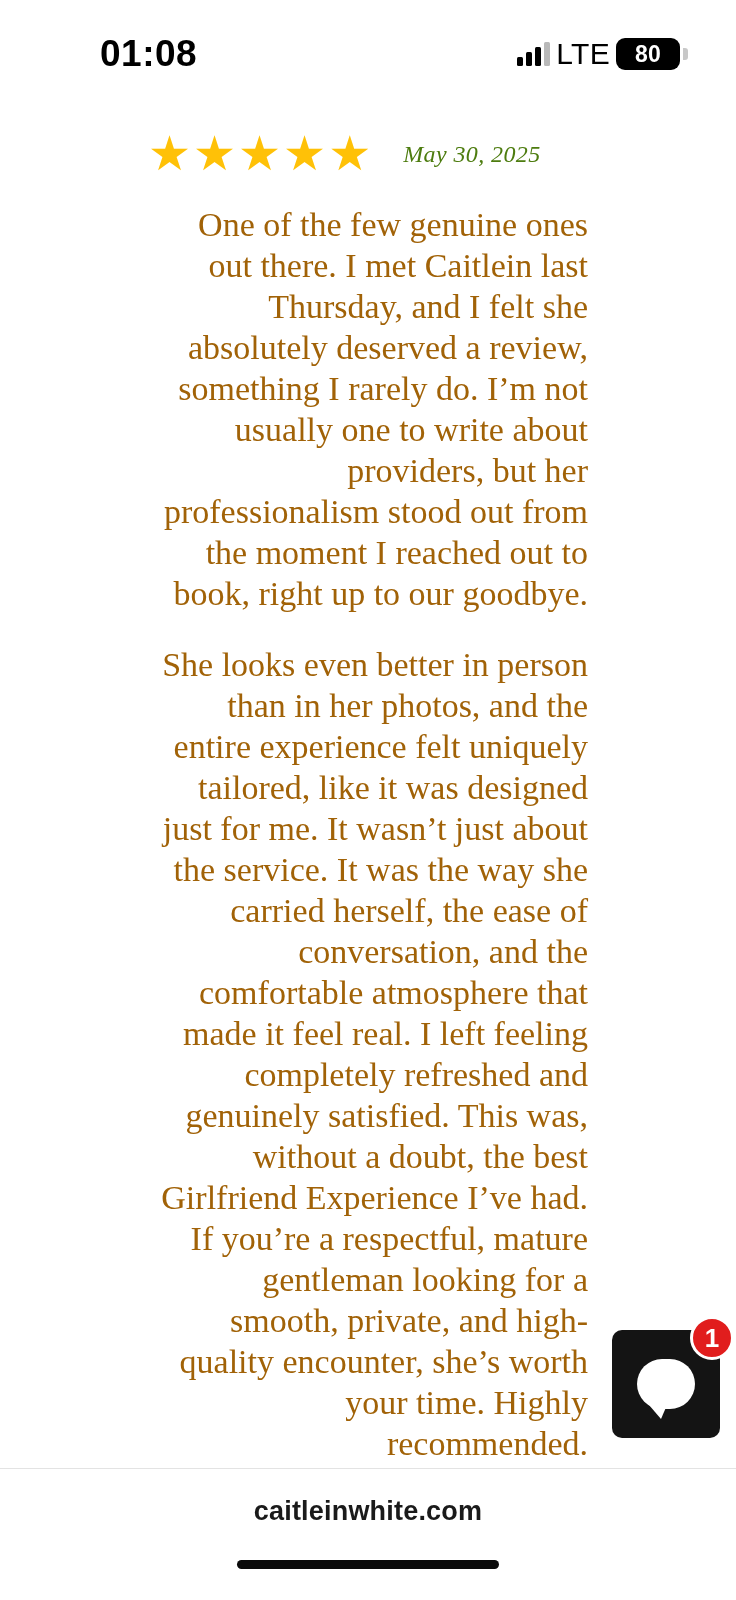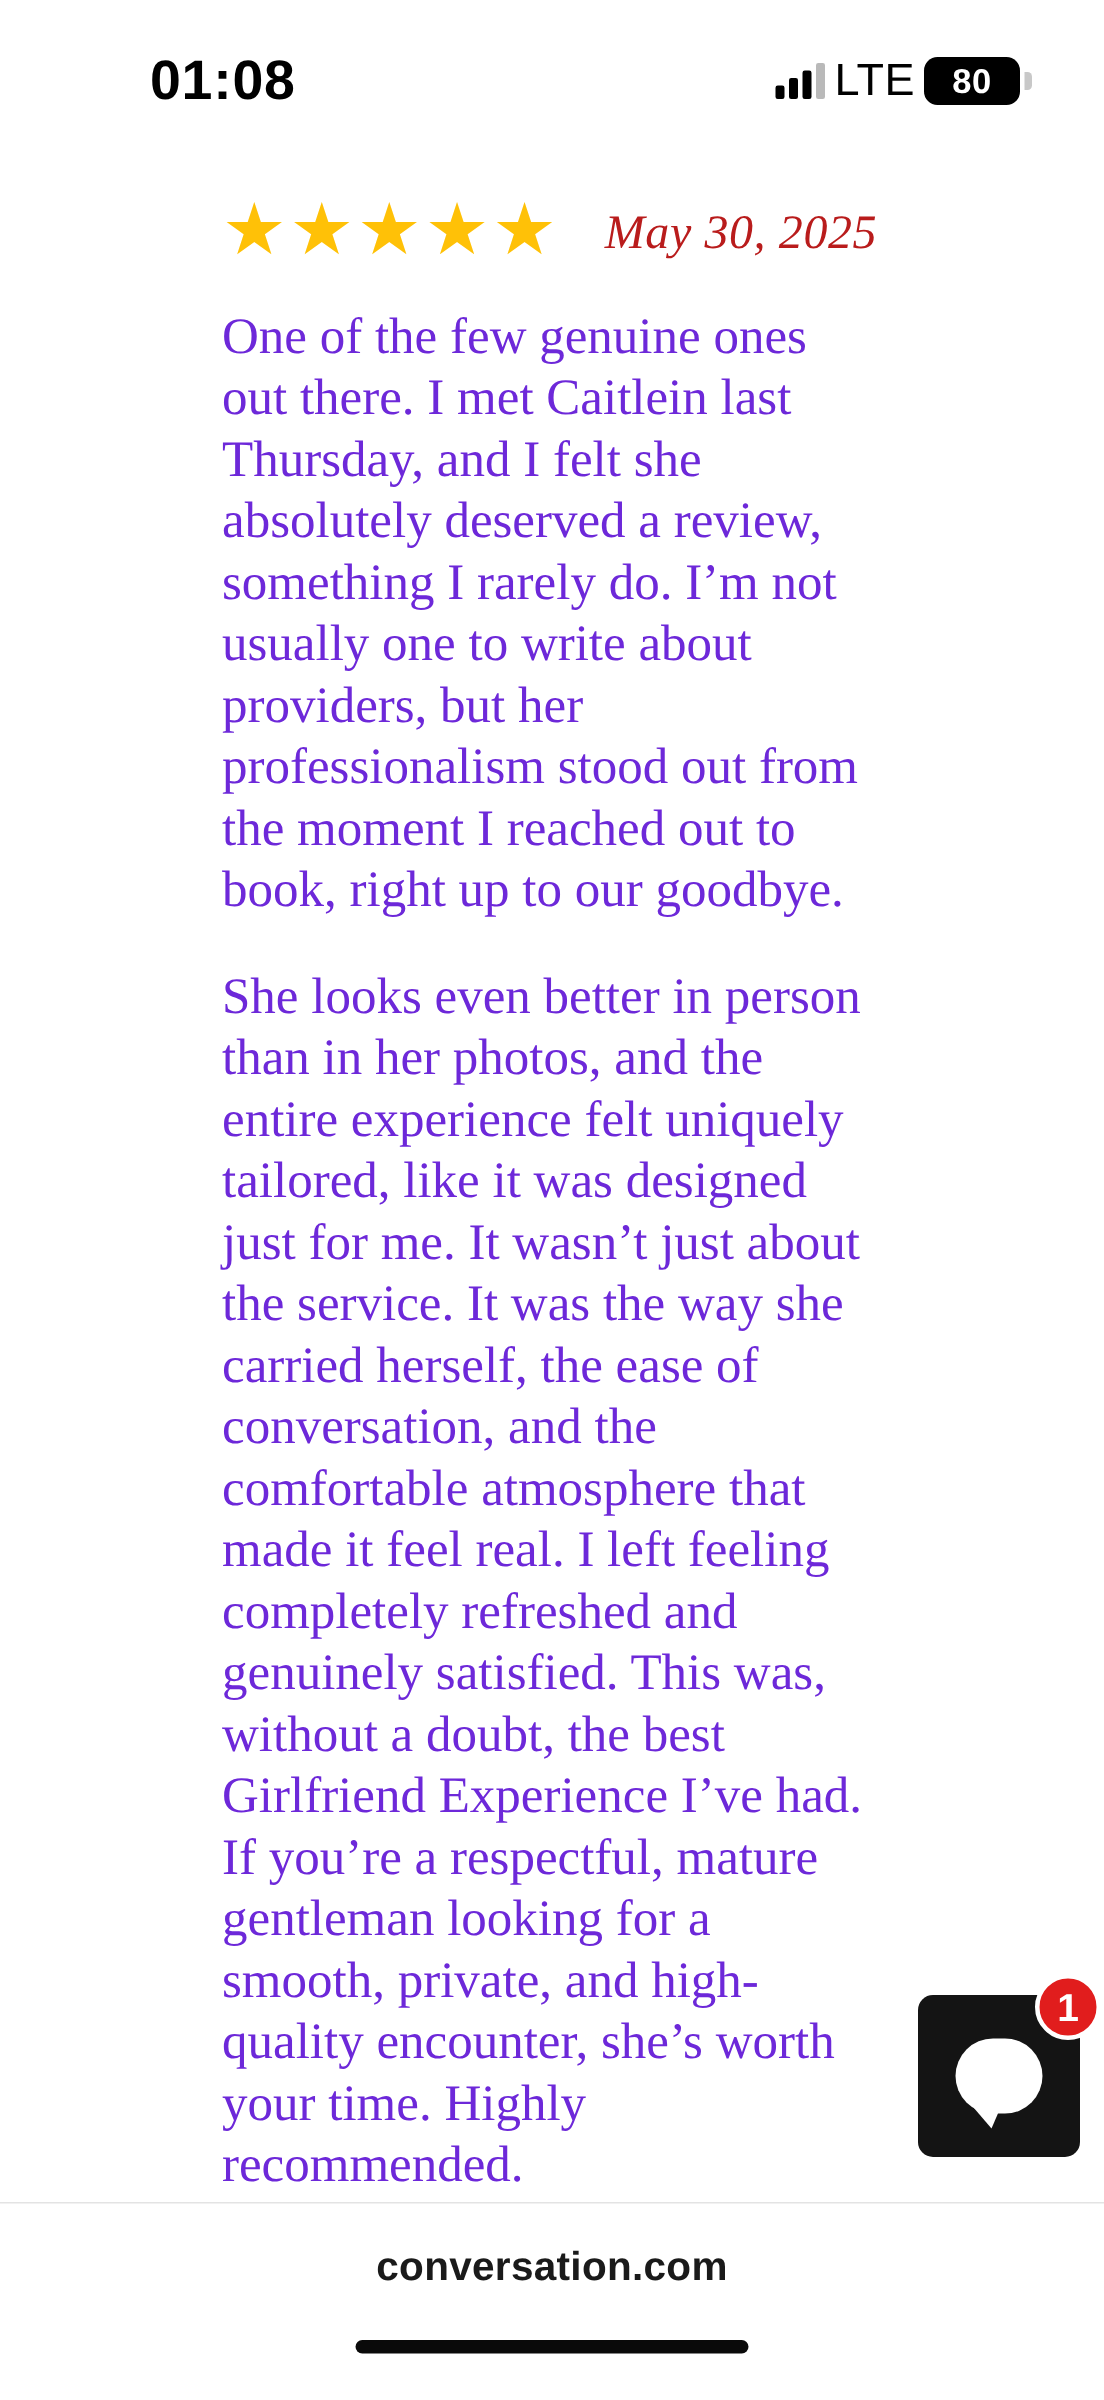--- a/index.html
+++ b/index.html
@@ -108,33 +108,34 @@
   .stars {
     color: #FFC107;
     font-size: 48px;
     letter-spacing: 2px;
     line-height: 1;
     white-space: nowrap;
   }
   .review-date {
     font-family: "Liberation Serif", serif;
     font-style: italic;
-    font-size: 32px;
-    color: #b91c1c;
+    font-size: 24px;
+    color: #4d7c0f;
     letter-spacing: 0.4px;
   }
   .review-body {
     margin-top: 26px;
   }
   .review-para {
     font-family: "Liberation Serif", serif;
     font-size: 34px;
     line-height: 41px;
-    color: #6d28d9;
+    color: #a16207;
     max-width: 440px;
+    text-align: right;
   }
   .review-para + .review-para { margin-top: 30px; }
 
   
   .chat-fab {
     position: absolute;
     right: 16px;
     bottom: 30px;
     width: 108px;
     height: 108px;
@@ -245,19 +246,19 @@
     </div>
 
     <div class="chat-fab">
       <span class="bubble"></span>
       <span class="chat-badge">1</span>
     </div>
 
   </div>
 
   <div class="browser-bar">
-    <span class="site-url">conversation.com</span>
+    <span class="site-url">caitleinwhite.com</span>
   </div>
   <div class="home-indicator-wrap">
     <div class="home-indicator"></div>
   </div>
 
 </div>
 
 </body></html>

